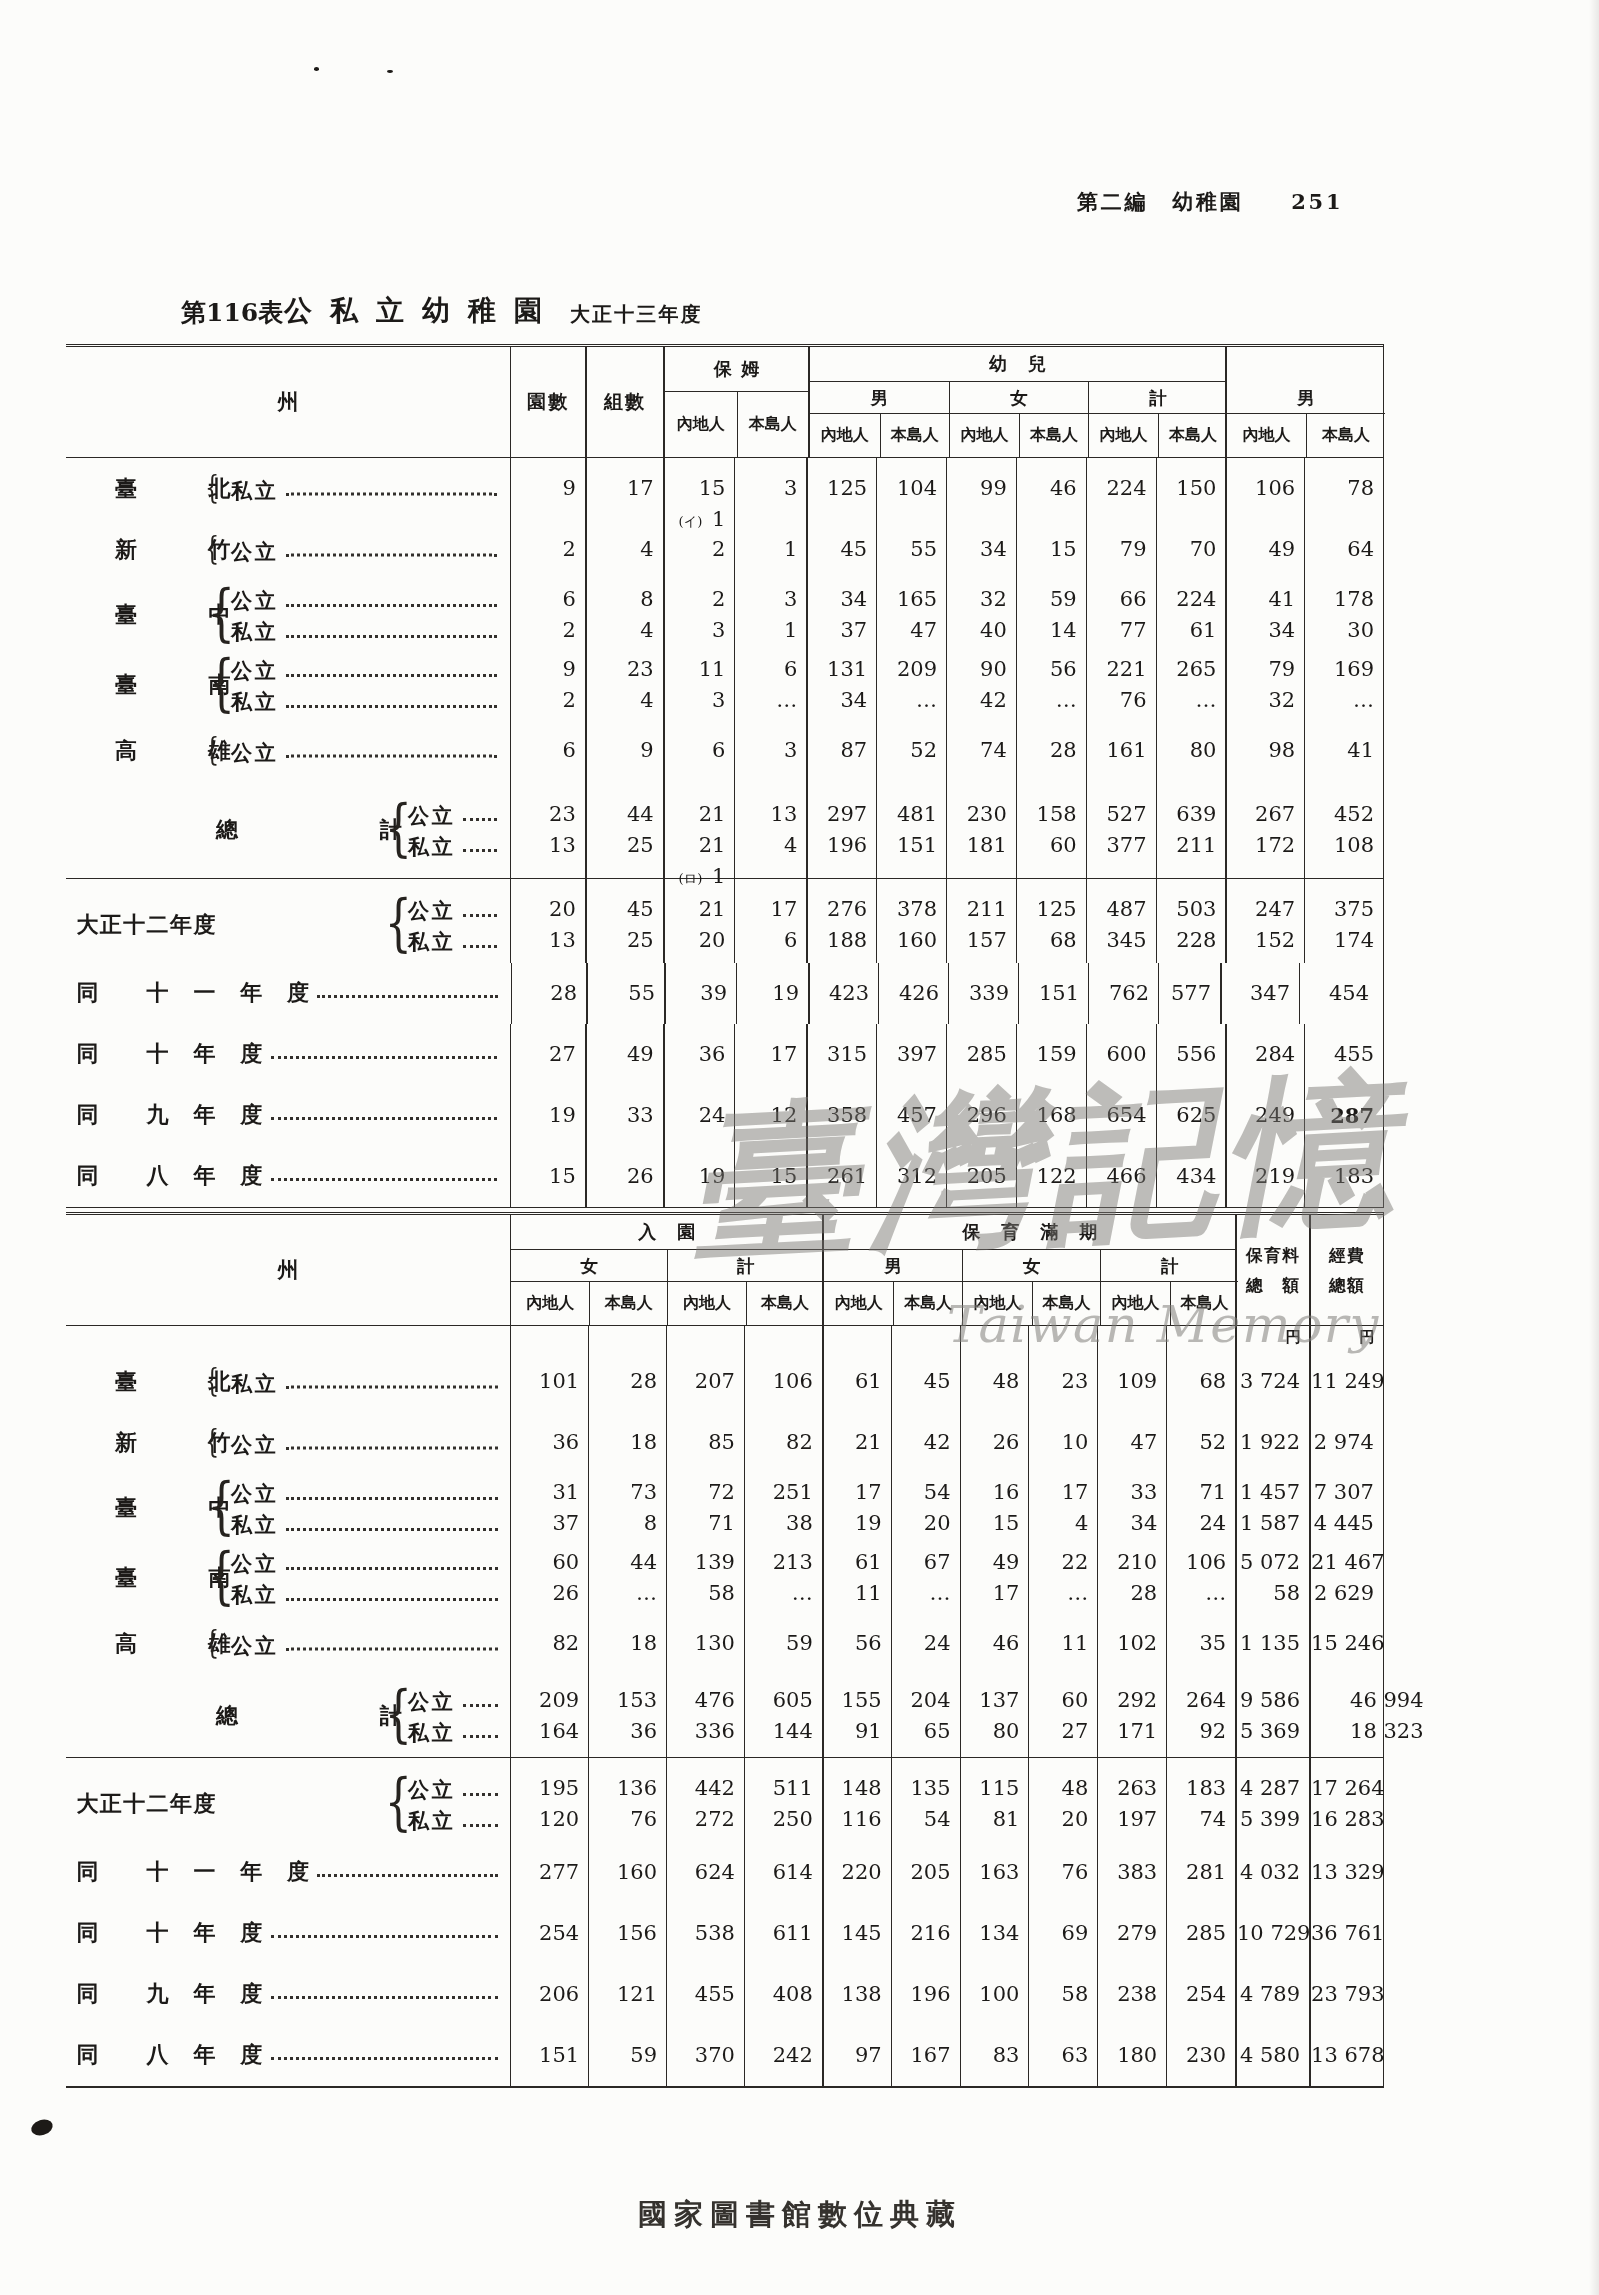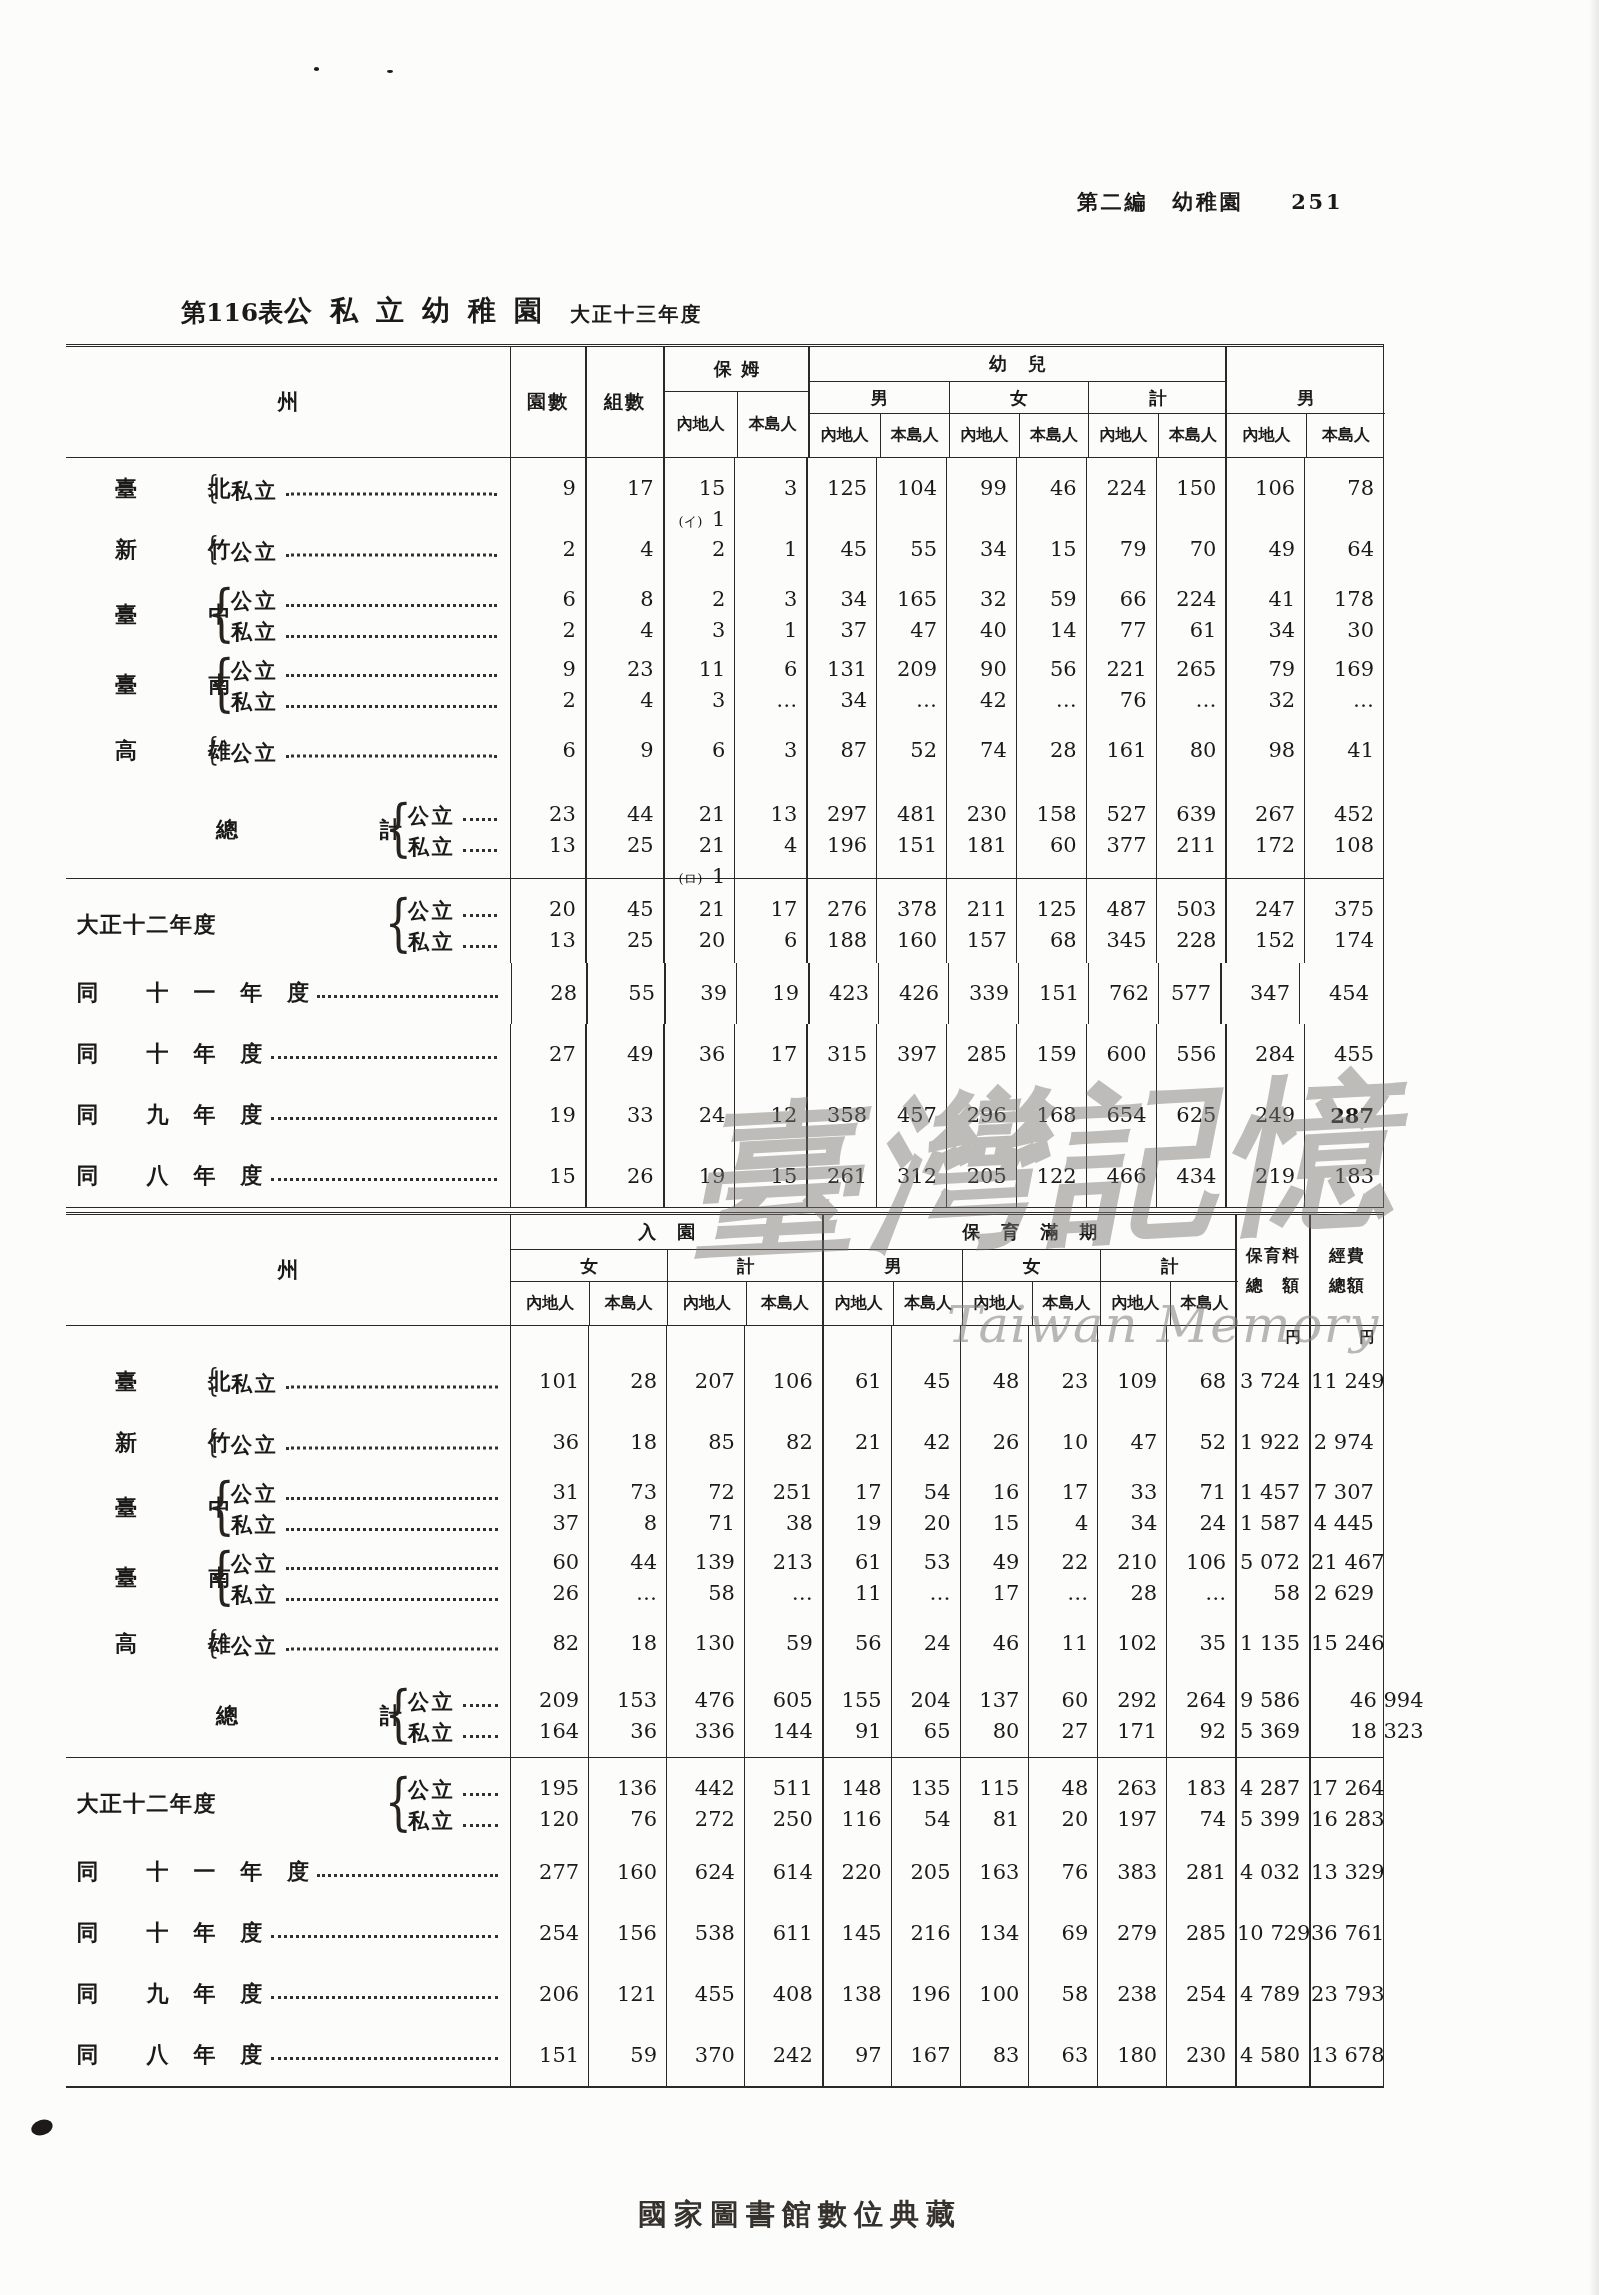--- a/index.html
+++ b/index.html
@@ -986,21 +986,21 @@
         </div>
         <div class="cell bL" style="width: 78px;">
           <div class="numline">213</div>
           <div class="numline">…</div>
         </div>
         <div class="cell bD" style="width: 69px;">
           <div class="numline">61</div>
           <div class="numline">11</div>
         </div>
         <div class="cell bL" style="width: 69px;">
-          <div class="numline">53</div>
+          <div class="numline">67</div>
           <div class="numline">…</div>
         </div>
         <div class="cell bL" style="width: 69px;">
           <div class="numline">49</div>
           <div class="numline">17</div>
         </div>
         <div class="cell bL" style="width: 69px;">
           <div class="numline">22</div>
           <div class="numline">…</div>
         </div>

